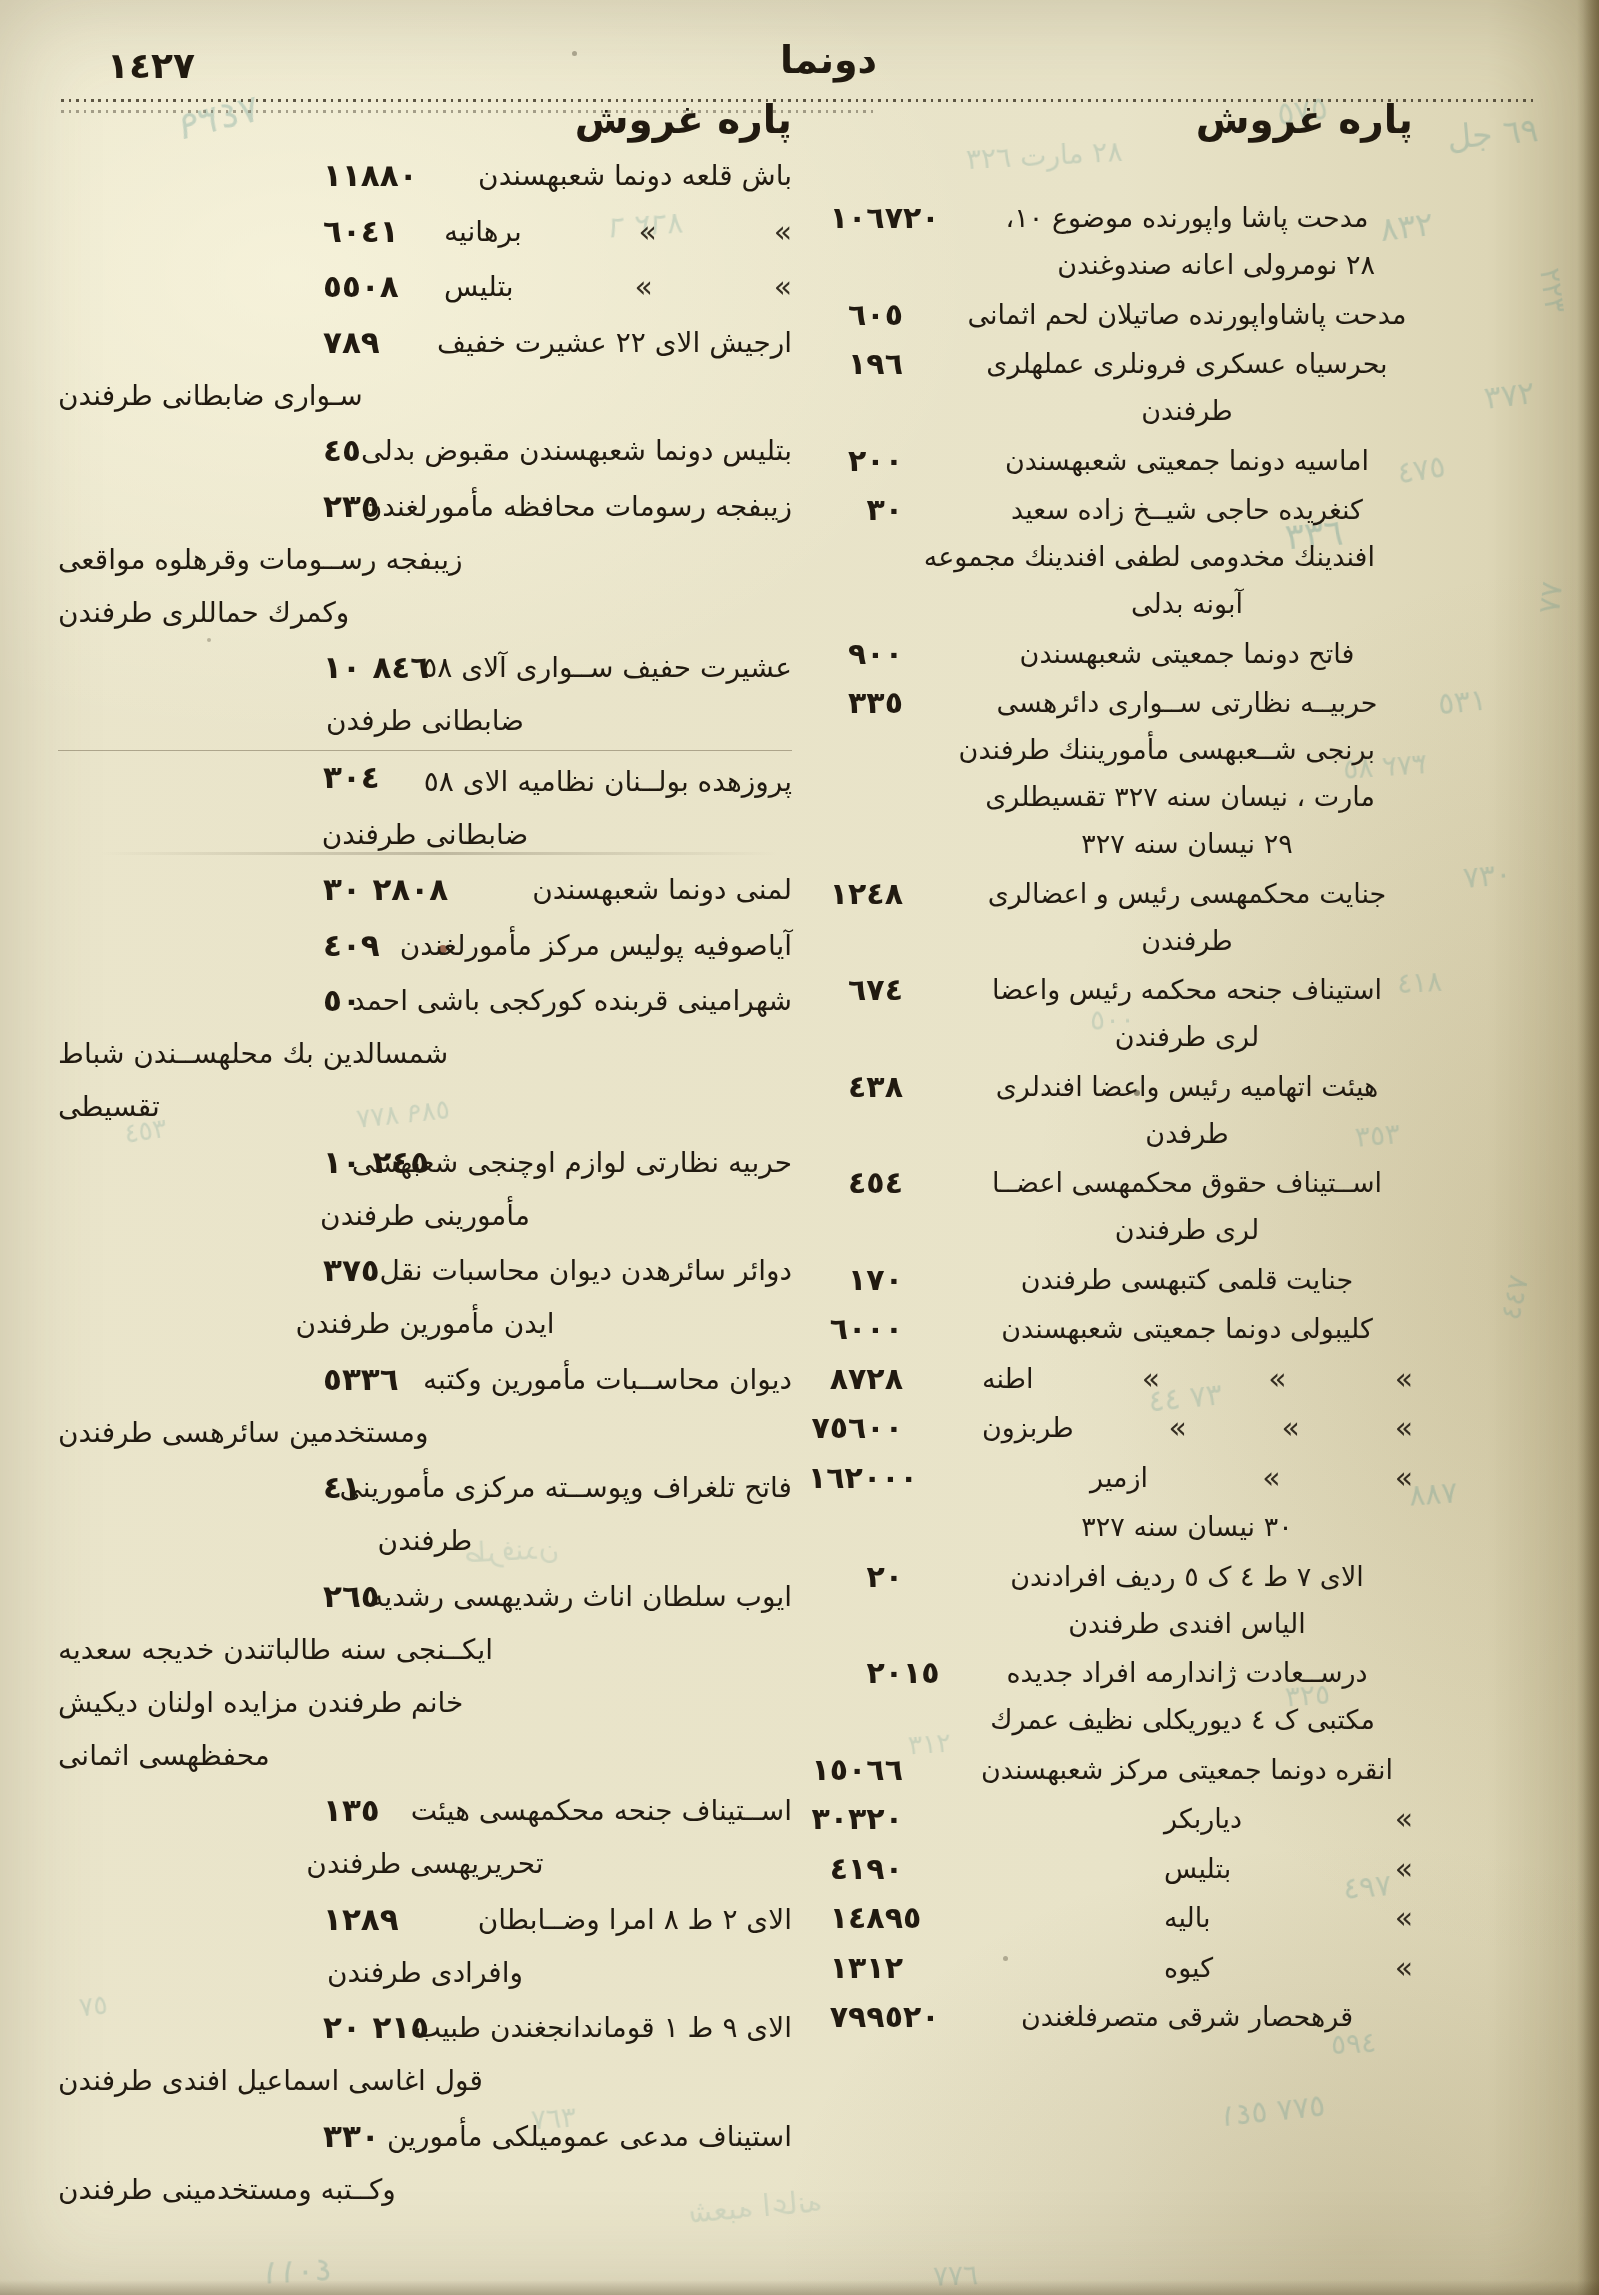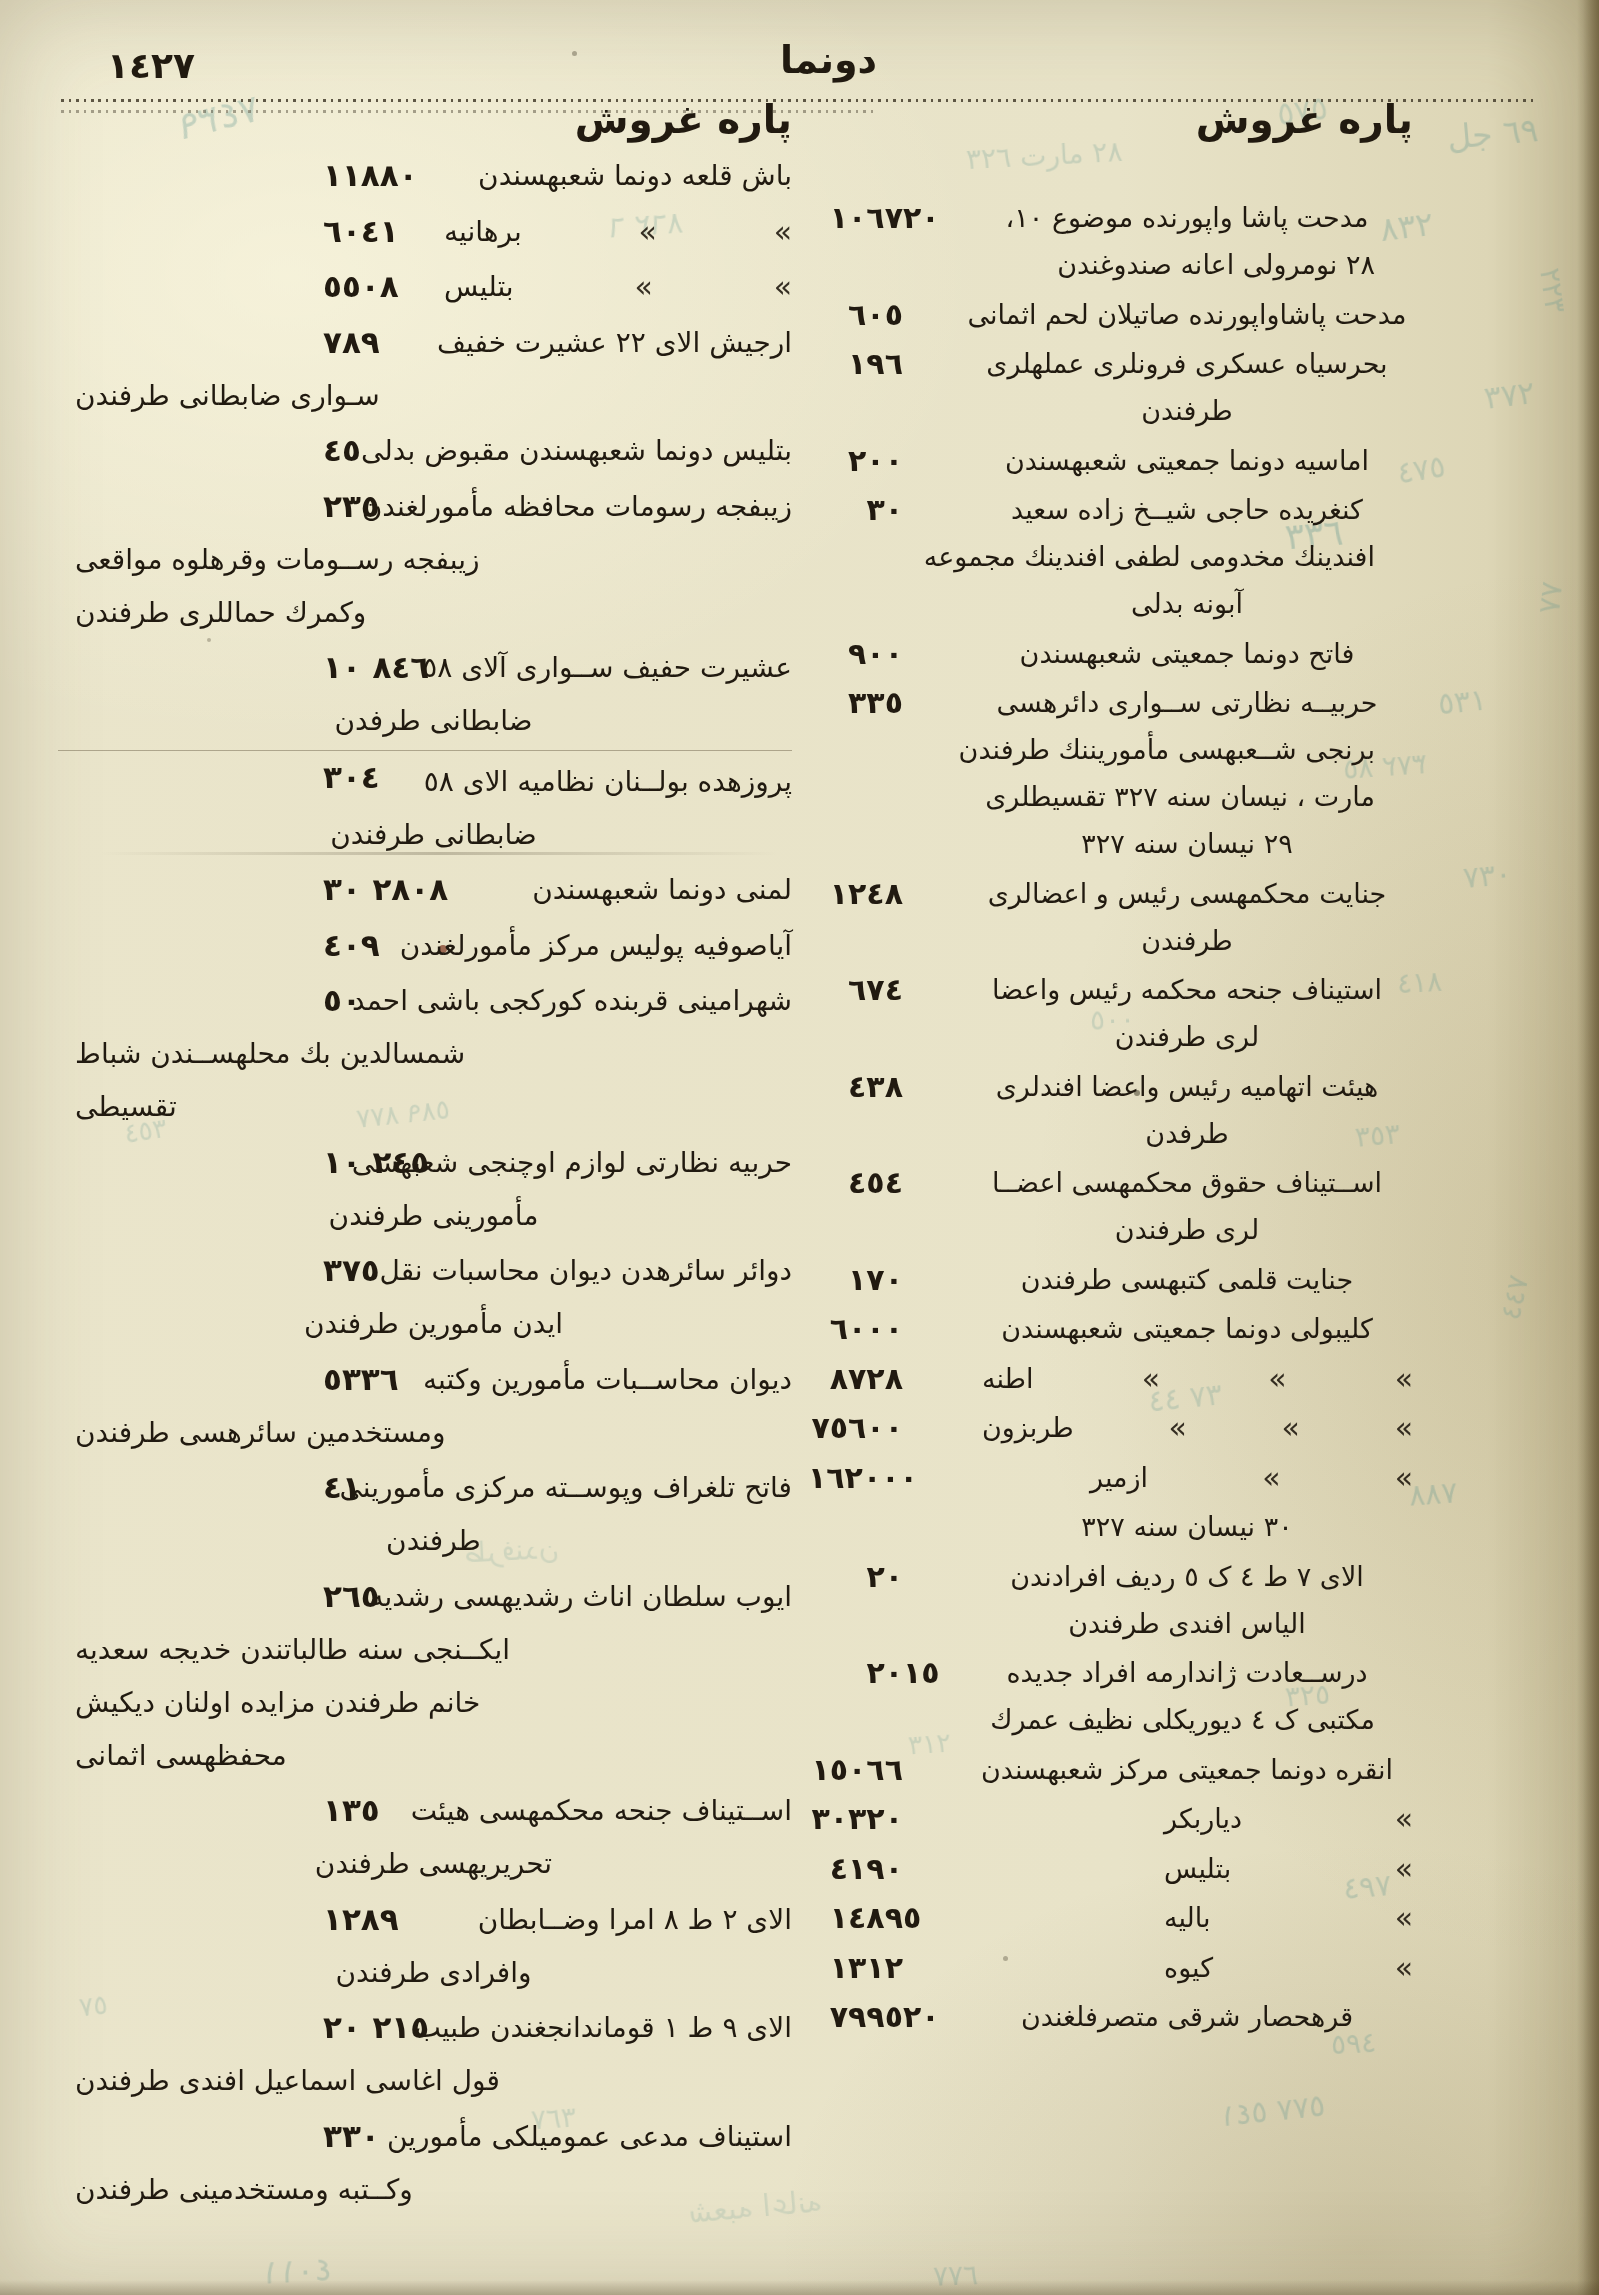--- a/index.html
+++ b/index.html
@@ -48,21 +48,21 @@
   .col-left  .num{left:265px;width:166px;display:flex;justify-content:flex-end;gap:11.6px;font-size:31px;line-height:53px;}
   .col-right .num{left:0;width:143px;display:flex;font-size:30px;line-height:47px;}
   .col-right .num .p{width:48px;text-align:left;}
   .col-right .num .g{flex:1;text-align:right;direction:rtl;}
   .col-left  .num .g,.col-left .num .p{text-align:right;direction:rtl;}
 
   .line{white-space:nowrap;direction:rtl;}
   .col-left  .line{font-size:28px;line-height:53px;}
   .col-right .line{font-size:27px;line-height:47px;margin-left:153px;}
   .col-left  .txt .line:first-child{margin-left:381px;text-align:left;}
-  .col-left  .txt .line{margin-left:17px;}
+  .col-left  .txt .line{margin-left:0;}
   .col-left  .txt .line:first-child.a-r{text-align:right;}
   .a-r{text-align:center;}
   .a-i{text-align:right;padding-left:0;padding-right:38px;}
   .a-c{text-align:center;}
   .a-l{text-align:left;}
 
   .ditto{display:flex;direction:ltr;justify-content:space-between;align-items:center;}
   .col-left  .ditto{width:348px;margin-left:381px;}
   .col-right .ditto.d3{width:431px;}
   .col-right .ditto.d2{width:323px;}

